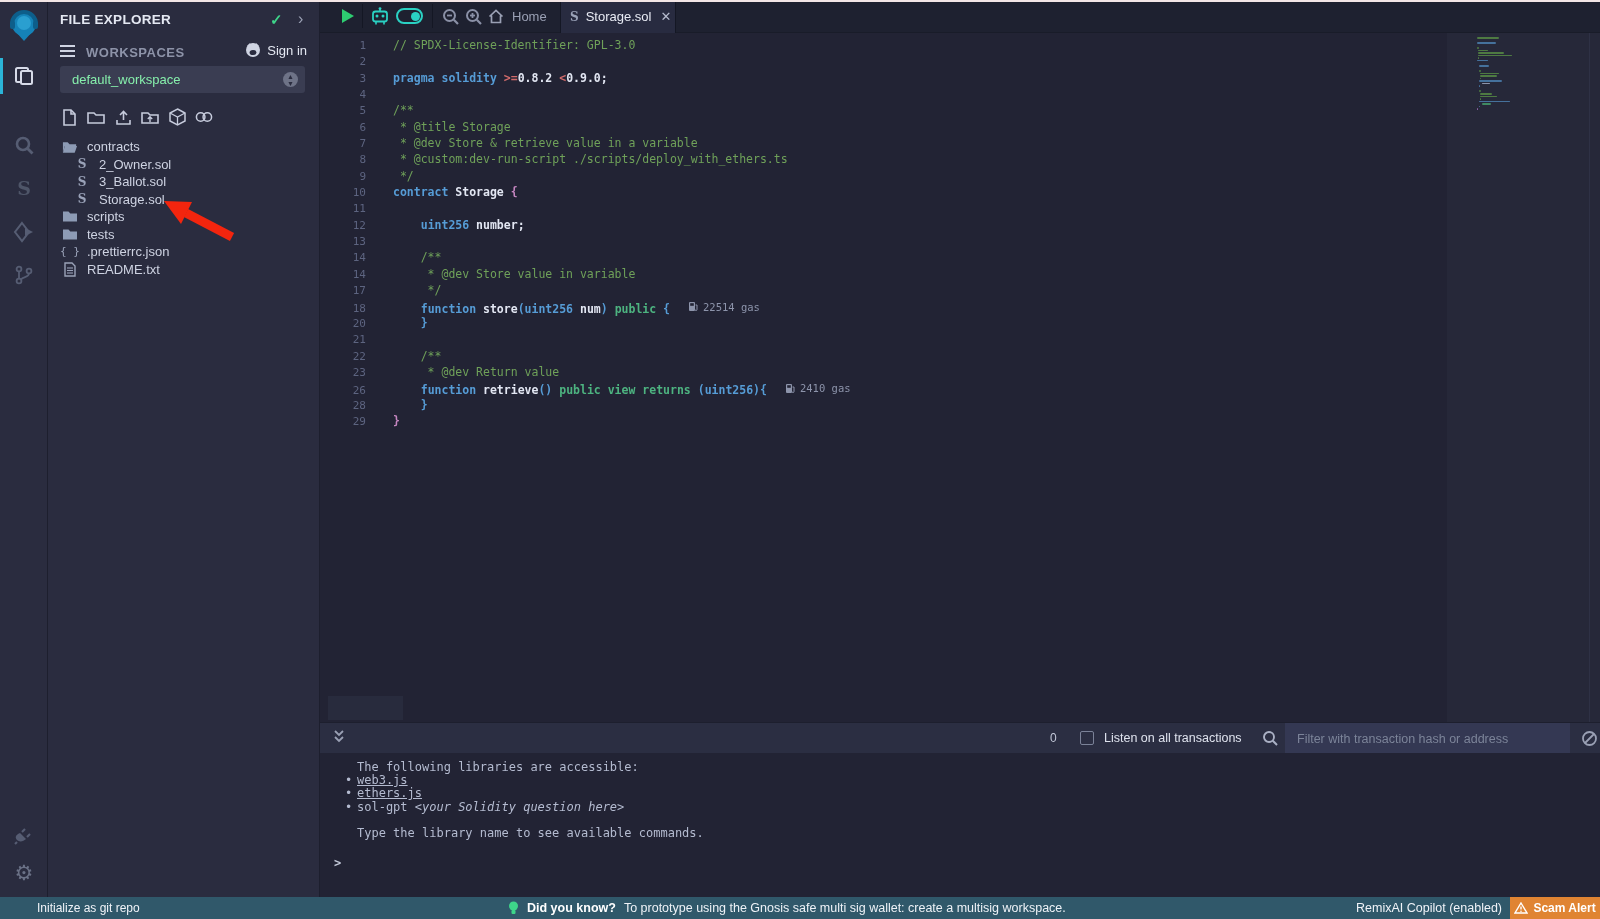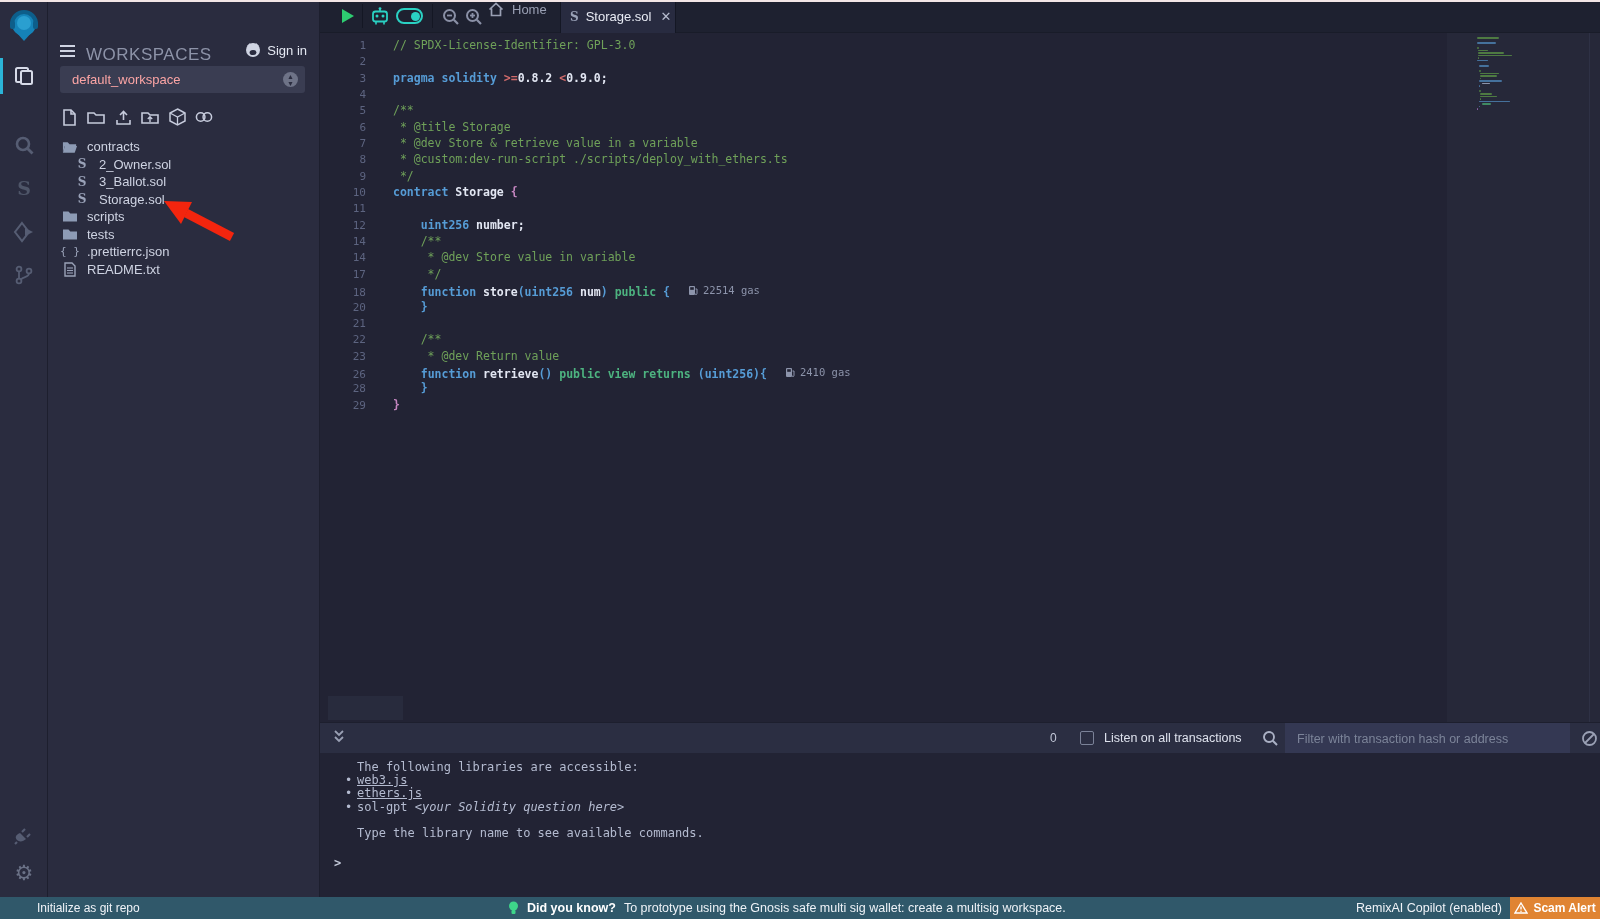--- a/index.html
+++ b/index.html
@@ -25,45 +25,45 @@
 
   
   .sidepanel { position:absolute; left:48px; top:0; width:272px; height:897px; background:#2a2c3f; border-right:1px solid #1d1f2e; z-index:4; }
   .fe-header { position:absolute; left:0; top:8px; width:100%; height:24px; }
   .fe-title { position:absolute; left:12px; top:4px; font-size:13.5px; font-weight:bold; letter-spacing:.3px; color:#e4e8f2; }
   .fe-check { position:absolute; left:222px; top:3px; color:#3ed58a; font-size:15px; font-weight:bold; }
   .fe-chevron { position:absolute; left:250px; top:2px; color:#9aa0b4; font-size:16px; }
   .ws-row { position:absolute; left:0; top:42px; width:100%; height:20px; }
   .hamburger { position:absolute; left:12px; top:3px; width:15px; height:12px; cursor:pointer; }
   .hamburger div { height:2px; background:#cfd4e2; margin-bottom:3px; }
-  .ws-label { position:absolute; left:38px; top:3px; font-size:17px; letter-spacing:.5px; color:#8d93a8; }
+  .ws-label { position:absolute; left:38px; top:3px; font-size:13px; letter-spacing:.5px; color:#8d93a8;font-weight:bold; }
   .signin { position:absolute; right:12px; top:0px; display:flex; align-items:center; gap:6px; cursor:pointer; }
   .signin-text { font-size:13px; color:#e4e8f2; }
   .ws-select { position:absolute; left:12px; top:66px; width:245px; height:27px; background:#3a3d52; border-radius:3px; cursor:pointer; }
-  .ws-select-text { position:absolute; left:12px; top:6px; font-size:13px; color:#fca5a5; }
+  .ws-select-text { position:absolute; left:12px; top:6px; font-size:13px; color:#86efac; }
   .ws-badge { position:absolute; right:7px; top:6px; width:15px; height:15px; border-radius:50%; background:#6e7387; color:#2a2c3f; font-size:7px; line-height:7px; display:flex; flex-direction:column; align-items:center; justify-content:center; }
   .file-toolbar { position:absolute; left:12px; top:108px; display:flex; gap:9px; }
   .ft-icon { width:18px; height:18px; display:flex; align-items:center; justify-content:center; cursor:pointer; }
   .tree { position:absolute; left:0; top:138px; width:100%; }
   .tree-item { position:relative; height:17.5px; display:flex; align-items:center; gap:9px; cursor:pointer; }
   .tree-item .label { font-size:13px; color:#ced3e2; }
   .tree-icon { width:16px; display:flex; justify-content:center; align-items:center; }
   .sol-file-glyph { font-family:"DejaVu Serif", serif; font-weight:bold; font-size:12px; color:#9aa2b8; }
   .json-glyph { font-family:"DejaVu Sans Mono", monospace; font-size:11px; color:#9aa2b8; }
 
   
   .main { position:absolute; left:320px; top:0; width:1280px; height:897px; display:flex; flex-direction:column; }
   .tabbar { position:relative; height:33px; background:#1e2130; border-bottom:1px solid #191c29; flex:none; }
   .tb-sep { position:absolute; top:4px; bottom:4px; width:1px; background:#141724; }
   .play-btn { position:absolute; left:22px; top:9px; width:0; height:0; border-left:12px solid #2ecc71; border-top:7.5px solid transparent; border-bottom:7.5px solid transparent; cursor:pointer; }
   .robot { position:absolute; left:50px; top:7px; cursor:pointer; }
   .toggle { position:absolute; left:76px; top:8px; width:27px; height:16px; border:2px solid #2ad1c3; border-radius:9px; cursor:pointer; }
   .toggle .knob { position:absolute; right:1.5px; top:1.5px; width:9px; height:9px; border-radius:50%; background:#2ad1c3; }
   .mag { position:absolute; top:8px; cursor:pointer; }
-  .home-tab { position:absolute; left:158px; top:0; height:33px; display:flex; align-items:flex-end; gap:8px; padding:16px 10px; cursor:pointer; color:#9aa0b4; }
+  .home-tab { position:absolute; left:158px; top:0; height:33px; display:flex; align-items:center; gap:8px; padding:0 10px; cursor:pointer; color:#9aa0b4; }
   .home-label { font-size:13px; color:#9aa0b4; }
   .file-tab { position:absolute; left:240px; top:0; height:33px; width:116px; background:#282b40; border-right:1px solid #141724; border-left:1px solid #141724; display:flex; align-items:center; gap:7px; padding:0 9px; cursor:pointer; }
   .file-tab .tab-label { font-size:13px; color:#e8ebf4; }
   .tab-close { margin-left:2px; color:#b6bcce; font-size:13px; cursor:pointer; }
 
   
   .editor { position:relative; height:689px; background:#222334; flex:none; overflow:hidden; }
   .code-lines { position:absolute; left:0; top:4px; right:153px; }
   .code-line { position:relative; height:16.35px; white-space:pre; font-family:"DejaVu Sans Mono", monospace; font-size:11.5px; line-height:16.35px; font-weight:bold; }
   .ln { display:inline-block; width:46px; text-align:right; margin-right:27px; color:#5d6480; font-weight:normal; font-size:11px; }
@@ -159,20 +159,25 @@
         <line x1="14" y1="13" x2="17" y2="10" stroke-width="2.2"></line>
         <line x1="4" y1="18" x2="2" y2="20" stroke-width="2.2"></line>
       </svg>
     </div>
     <div class="ib-item" style="top:853px;">
       <span class="gear-glyph">⚙</span>
     </div>
   </div>
 
   <div class="sidepanel">
+    <div class="fe-header">
+      <span class="fe-title">FILE EXPLORER</span>
+      <span class="fe-check">✓</span>
+      <span class="fe-chevron">›</span>
+    </div>
     <div class="ws-row">
       <div class="hamburger">
           <div></div>
           <div></div>
           <div></div>
         </div>
       <span class="ws-label">WORKSPACES</span>
       <div class="signin">
         <svg width="16" height="16" viewBox="0 0 16 16">
           <circle cx="8" cy="8" r="7" fill="#cfd4e2"></circle>
@@ -351,20 +356,21 @@
           <div class="code-line"><span class="ln">3</span><span class="tok-kw">pragma solidity </span><span class="tok-red">&gt;=</span><span class="tok-wt">0.8.2 </span><span class="tok-red">&lt;</span><span class="tok-wt">0.9.0;</span></div>
           <div class="code-line"><span class="ln">4</span></div>
           <div class="code-line"><span class="ln">5</span><span class="tok-cm">/**</span></div>
           <div class="code-line"><span class="ln">6</span><span class="tok-cm"> * @title Storage</span></div>
           <div class="code-line"><span class="ln">7</span><span class="tok-cm"> * @dev Store &amp; retrieve value in a variable</span></div>
           <div class="code-line"><span class="ln">8</span><span class="tok-cm"> * @custom:dev-run-script ./scripts/deploy_with_ethers.ts</span></div>
           <div class="code-line"><span class="ln">9</span><span class="tok-cm"> */</span></div>
           <div class="code-line"><span class="ln">10</span><span class="tok-kw">contract </span><span class="tok-wt">Storage </span><span class="tok-p1">{</span></div>
           <div class="code-line"><span class="ln">11</span></div>
           <div class="code-line"><span class="ln">12</span><span class="tok-wt">    </span><span class="tok-kw">uint256</span><span class="tok-wt"> number;</span></div>
+          <div class="code-line"><span class="ln">13</span></div>
           <div class="code-line"><span class="ln">14</span><span class="tok-cm">    /**</span></div>
           <div class="code-line"><span class="ln">14</span><span class="tok-cm">     * @dev Store value in variable</span></div>
           <div class="code-line"><span class="ln">17</span><span class="tok-cm">     */</span></div>
           <div class="code-line"><span class="ln">18</span><span class="tok-wt">    </span><span class="tok-kw">function</span><span class="tok-wt"> store</span><span class="tok-p2">(</span><span class="tok-kw">uint256</span><span class="tok-wt"> num</span><span class="tok-p2">)</span><span class="tok-wt"> </span><span class="tok-grn">public</span><span class="tok-wt"> </span><span class="tok-p2">{</span><span class="gas"><svg width="10" height="11" viewBox="0 0 10 11">
                 <rect x="1" y="1" width="6" height="9" rx="1" fill="#8d94ab"></rect>
                 <rect x="2.2" y="2.2" width="3.6" height="2.6" fill="#222334"></rect>
                 <path d="M7.5 4 h1.5 v4.5 a1 1 0 0 1 -2 0" fill="none" stroke="#8d94ab" stroke-width="1"></path>
               </svg><span>22514 gas</span></span></div>
           <div class="code-line"><span class="ln">20</span><span class="tok-wt">    </span><span class="tok-p2">}</span></div>
           <div class="code-line"><span class="ln">21</span></div>

